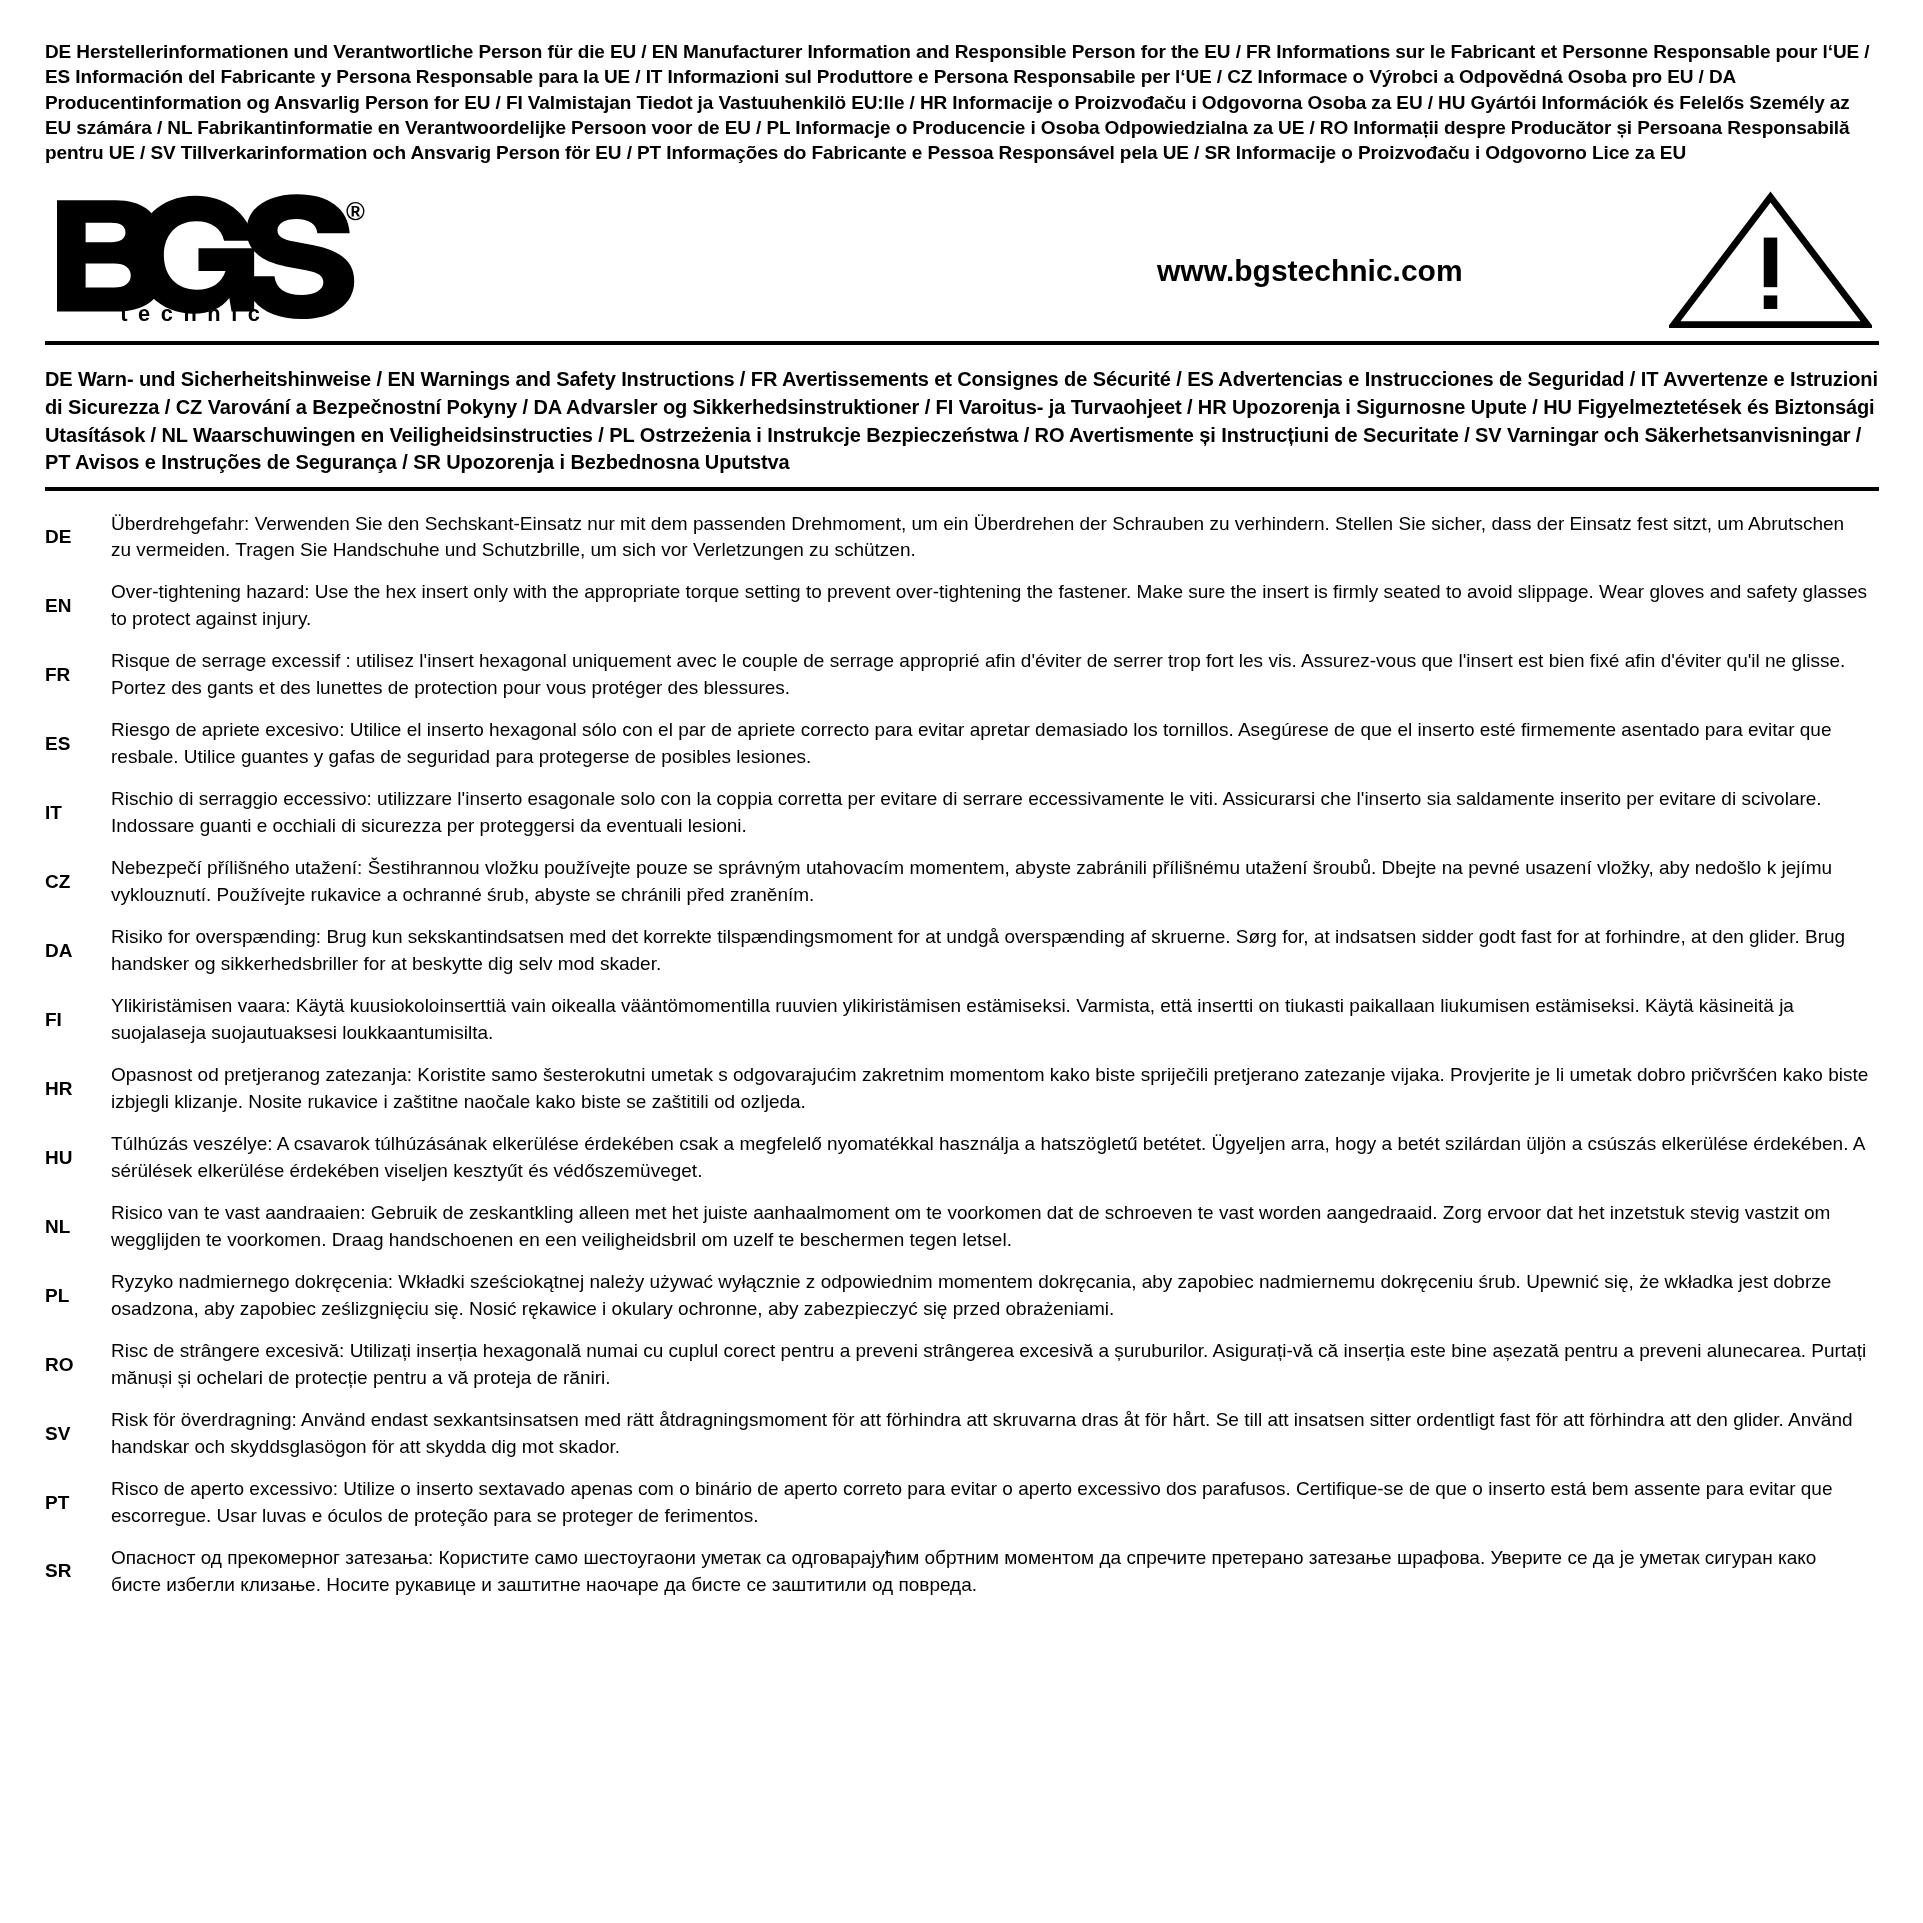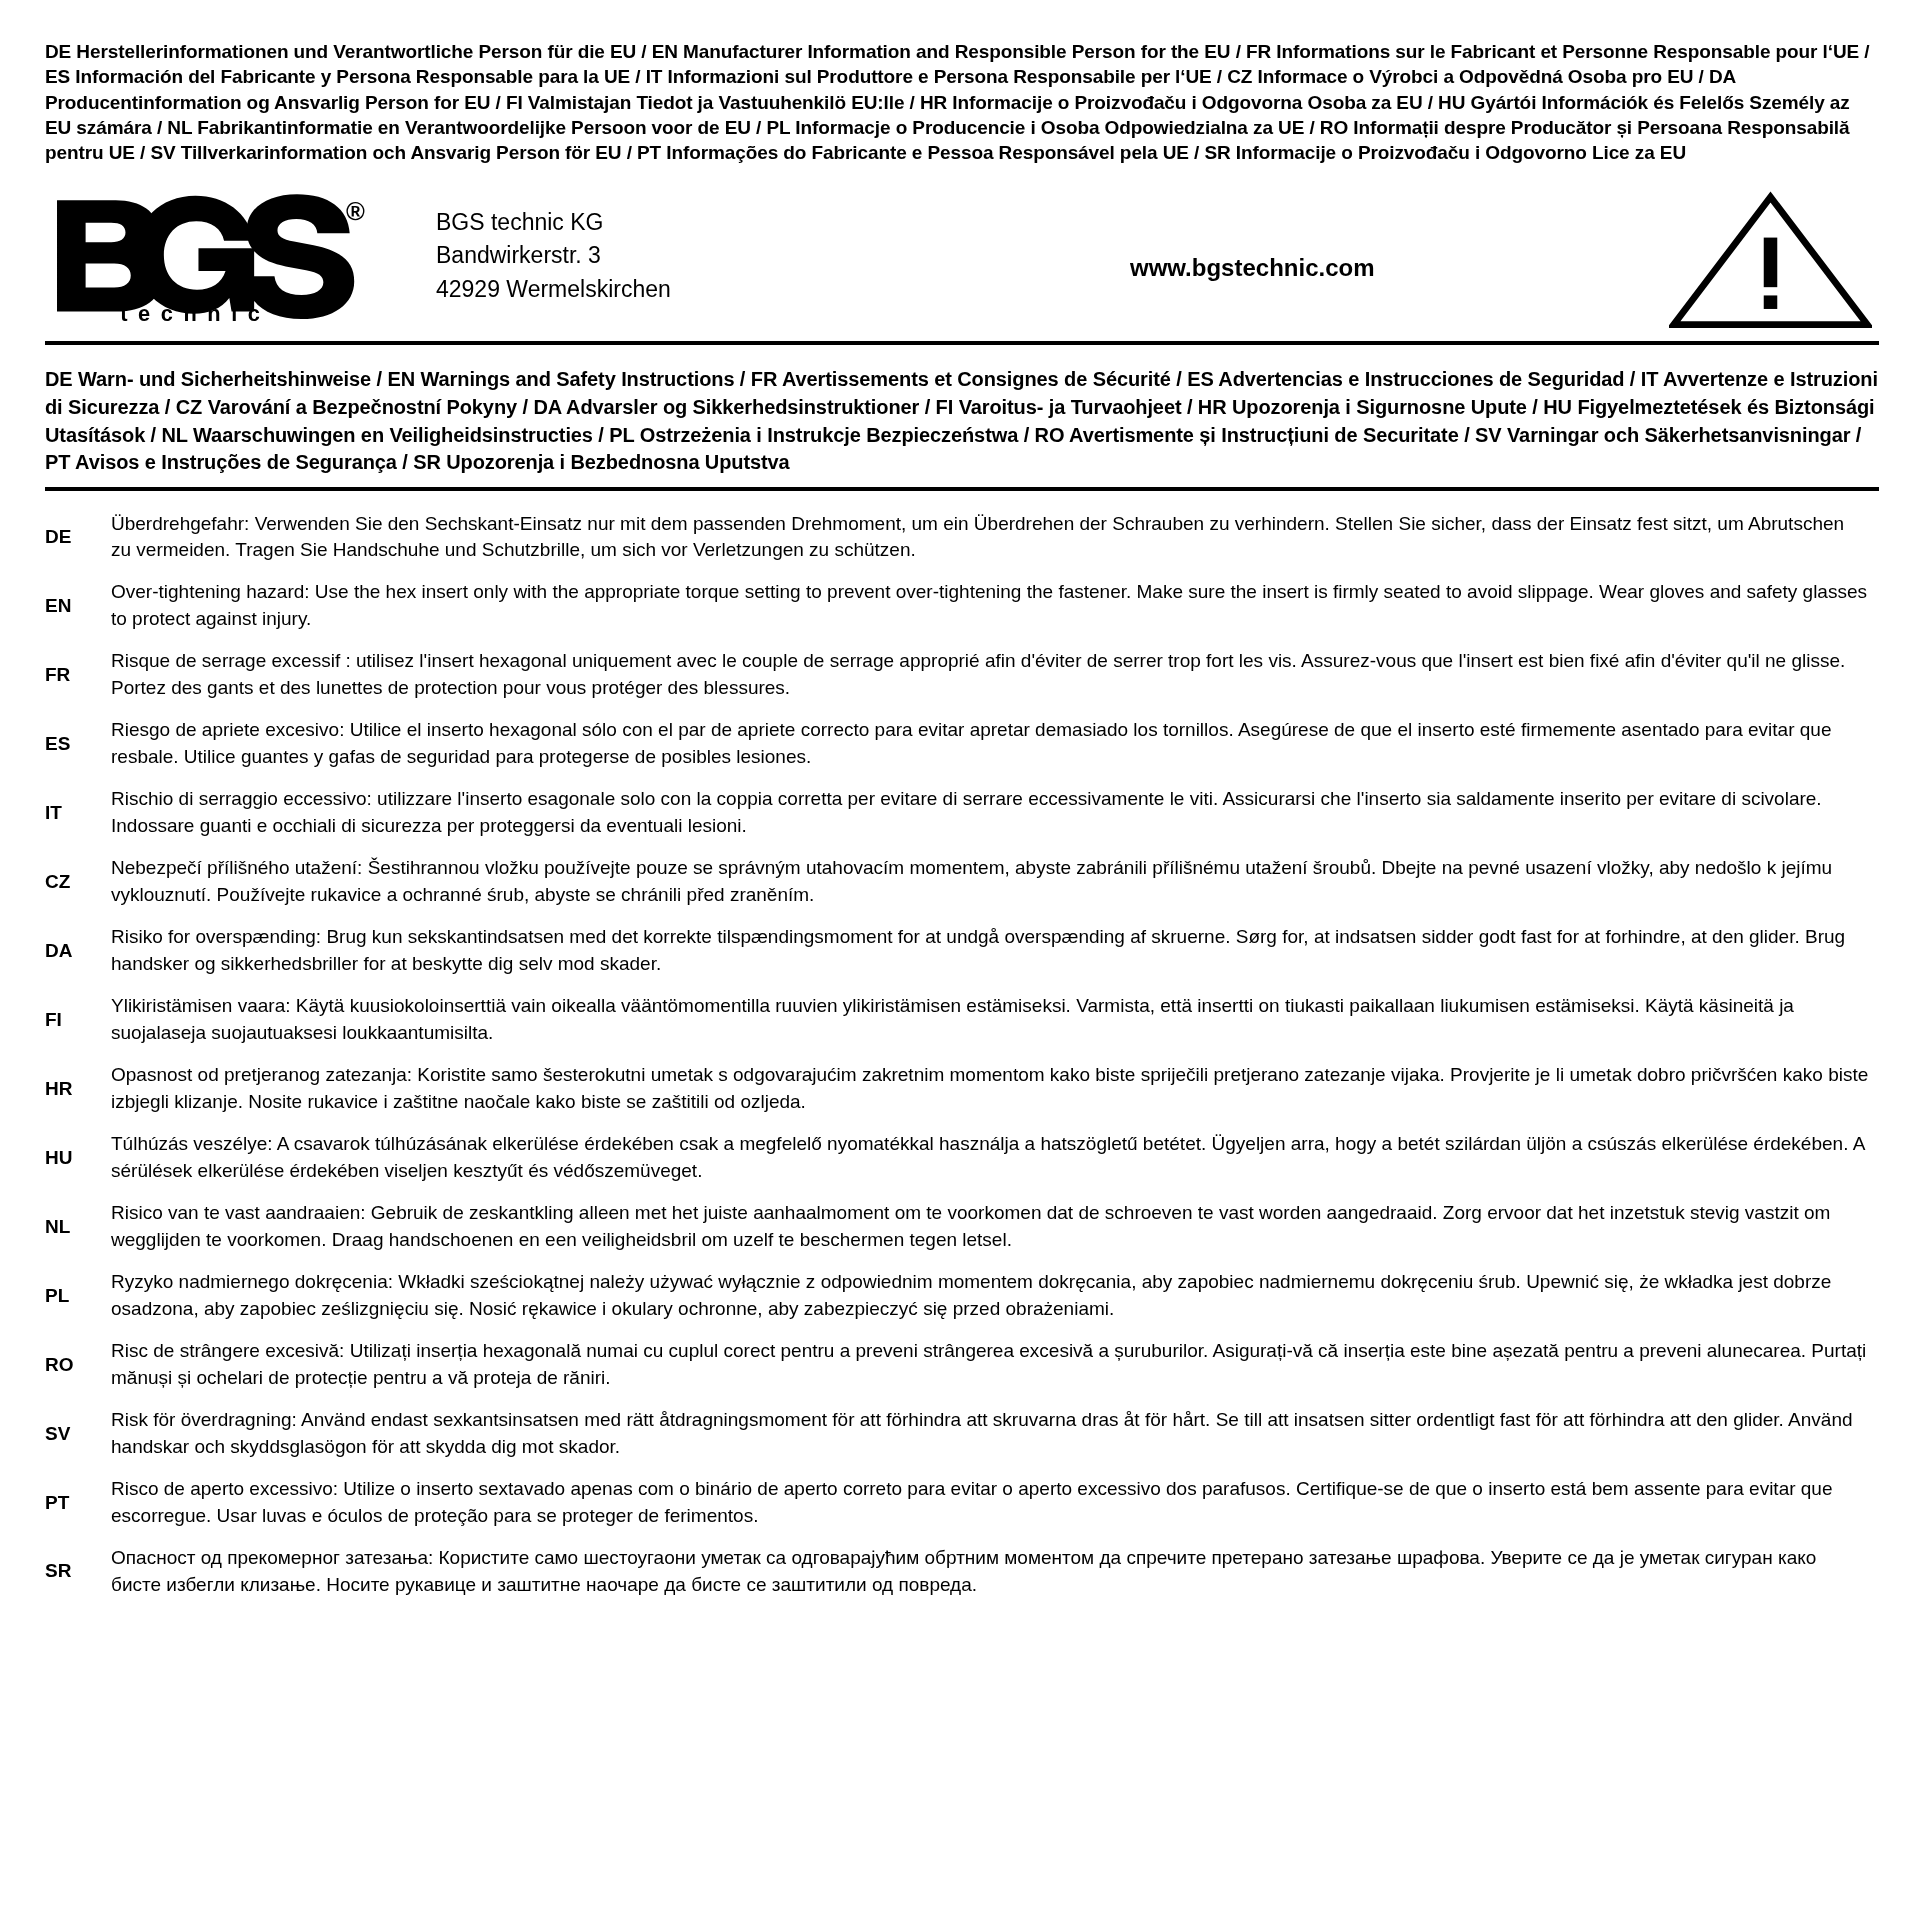--- a/index.html
+++ b/index.html
@@ -62,23 +62,23 @@
   .contact {
     position: absolute;
     left: 778px;
     top: 22.5px;
     font-size: 23px;
     line-height: 1.45;
     white-space: pre-line;
   }
   .website {
     position: absolute;
-    left: 1085px;
+    left: 1112px;
     top: 71px;
-    font-size: 24px;
+    font-size: 30px;
     font-weight: bold;
   }
   .warn-tri {
     position: absolute;
     right: 7.5px;
     top: 7.5px;
     width: 203px;
     height: 139px;
   }
 
@@ -145,23 +145,20 @@
 
           <path d="M400 52 h-38 c-1-12-11-19-28-19-15 0-25 6-25 15 0 8 6 12 22 15 l26 5 c38 8 54 22 54 48 0 30-28 50-70 50
                    -45 0-73-21-75-57 h39 c2 16 14 25 36 25 18 0 29-7 29-17 0-8-6-13-23-16 l-27-5 c-35-7-52-23-52-48 0-29 27-48 67-48
                    42 0 68 19 70 52 Z" transform="translate(-8,0)"></path>
         </g>
         <text x="392" y="34" font-family="Liberation Sans, sans-serif" font-size="34" font-weight="bold">®</text>
         <text x="92" y="168" font-family="Liberation Sans, sans-serif" font-size="29" font-weight="bold" letter-spacing="3">t e c h n i c</text>
       </svg>
     </div>
 
-    <div class="addr">BGS technic KG
-Bandwirkerstr. 3
-42929 Wermelskirchen</div>
 
 
     <div class="website">www.bgstechnic.com</div>
 
     <div class="warn-tri">
       <svg viewBox="0 0 270 185" width="203" height="139" aria-hidden="true">
         <polygon points="135,8 264,178 6,178" fill="none" stroke="#000" stroke-width="9"></polygon>
         <rect x="126" y="62" width="18" height="66" fill="#000"></rect>
         <rect x="126" y="139" width="18" height="18" fill="#000"></rect>
       </svg>

